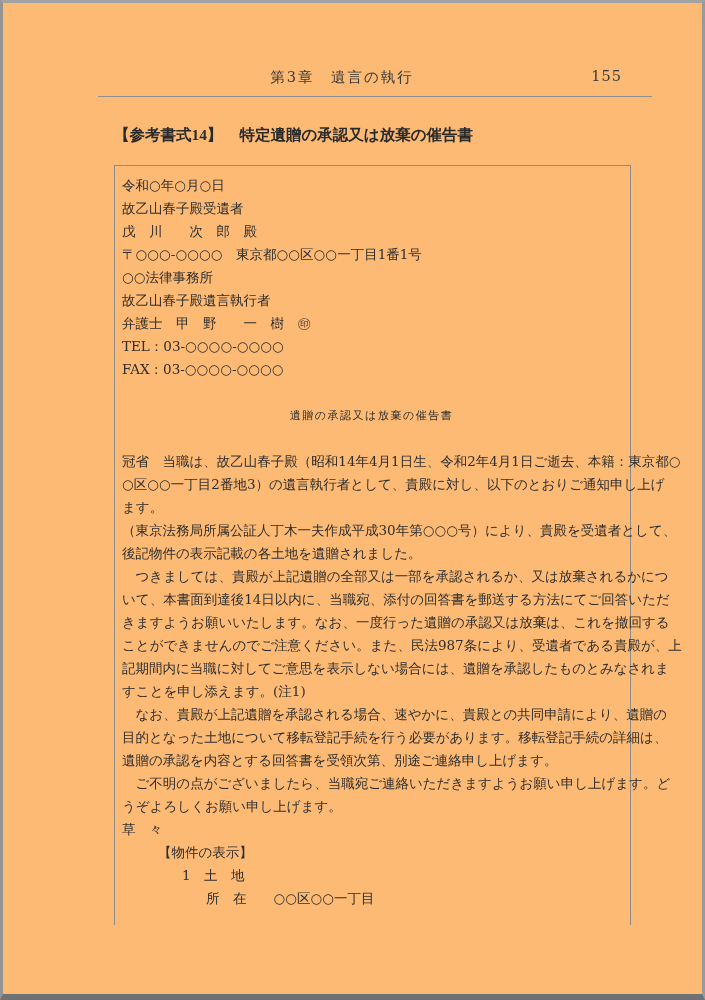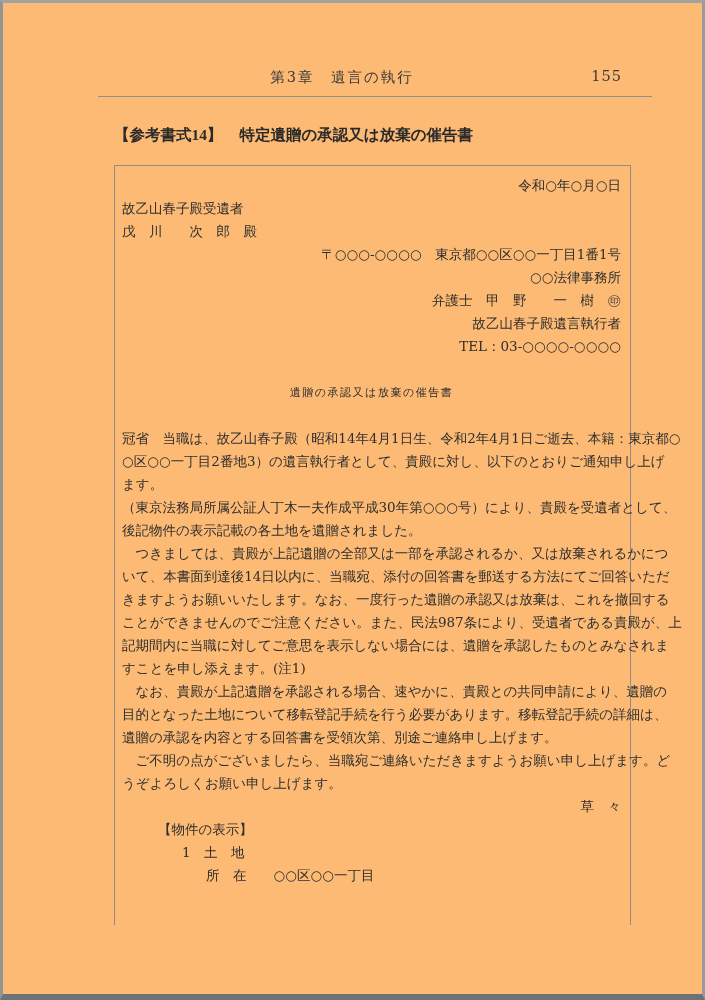--- a/index.html
+++ b/index.html
@@ -37,21 +37,21 @@
   }
   .fh .t { margin-left: 17px; }
   .box {
     position: absolute; top: 165px; left: 114px; width: 517px; height: 760px;
     box-sizing: border-box;
     border: 1px solid #8c8c8c; border-bottom: none;
     padding: 8px 9px 0 7px;
     font-size: 13.5px;
   }
   .ln { height: 23px; line-height: 23px; white-space: pre; }
-  .r { text-align: right; }
+  .r { text-align: left; }
   .c { text-align: center; }
   .doc-title { font-size: 11px; letter-spacing: 1.5px; }
   .ind1 { padding-left: 36px; }
   .ind2 { padding-left: 60px; }
   .ind3 { padding-left: 84px; }
   .gap2 { margin-left: 27px; text-align: center; }
 </style>
 </head>
 <body>
 
@@ -65,23 +65,24 @@
   <div class="rule"></div>
 
   <div class="fh"><span>【参考書式14】</span><span class="t">特定遺贈の承認又は放棄の催告書</span></div>
 
   <div class="box">
     <div class="ln r">令和○年○月○日</div>
     <div class="ln">故乙山春子殿受遺者</div>
     <div class="ln">戊　川　　次　郎　殿</div>
     <div class="ln r">〒○○○-○○○○　東京都○○区○○一丁目1番1号</div>
     <div class="ln r">○○法律事務所</div>
+    <div class="ln r">故乙山春子殿遺言執行者</div>
     <div class="ln r">弁護士　甲　野　　一　樹　㊞</div>
-    <div class="ln r">故乙山春子殿遺言執行者</div>
     <div class="ln r">TEL：03-○○○○-○○○○</div>
+    <div class="ln r">FAX：03-○○○○-○○○○</div>
     <div class="ln"></div>
     <div class="ln c doc-title">遺贈の承認又は放棄の催告書</div>
     <div class="ln"></div>
     <div class="ln">冠省　当職は、故乙山春子殿（昭和14年4月1日生、令和2年4月1日ご逝去、本籍：東京都○</div>
     <div class="ln">○区○○一丁目2番地3）の遺言執行者として、貴殿に対し、以下のとおりご通知申し上げ</div>
     <div class="ln">ます。</div>
     <div class="ln">（東京法務局所属公証人丁木一夫作成平成30年第○○○号）により、貴殿を受遺者として、</div>
     <div class="ln">後記物件の表示記載の各土地を遺贈されました。</div>
     <div class="ln">　つきましては、貴殿が上記遺贈の全部又は一部を承認されるか、又は放棄されるかにつ</div>
     <div class="ln">いて、本書面到達後14日以内に、当職宛、添付の回答書を郵送する方法にてご回答いただ</div>

